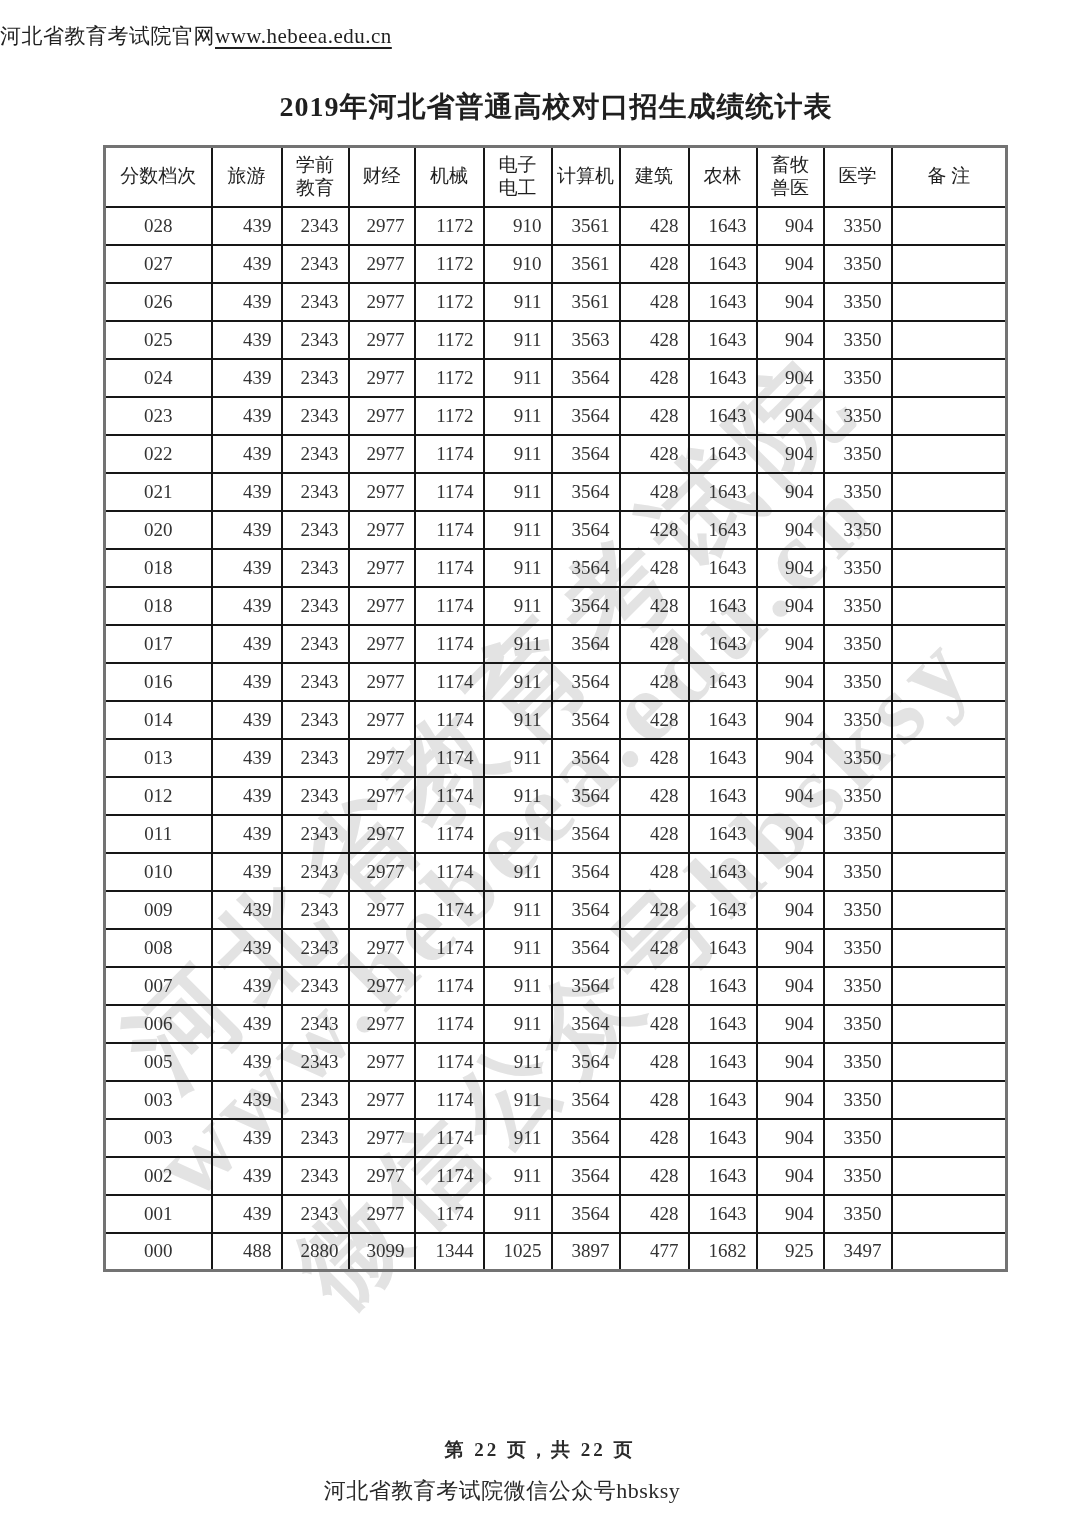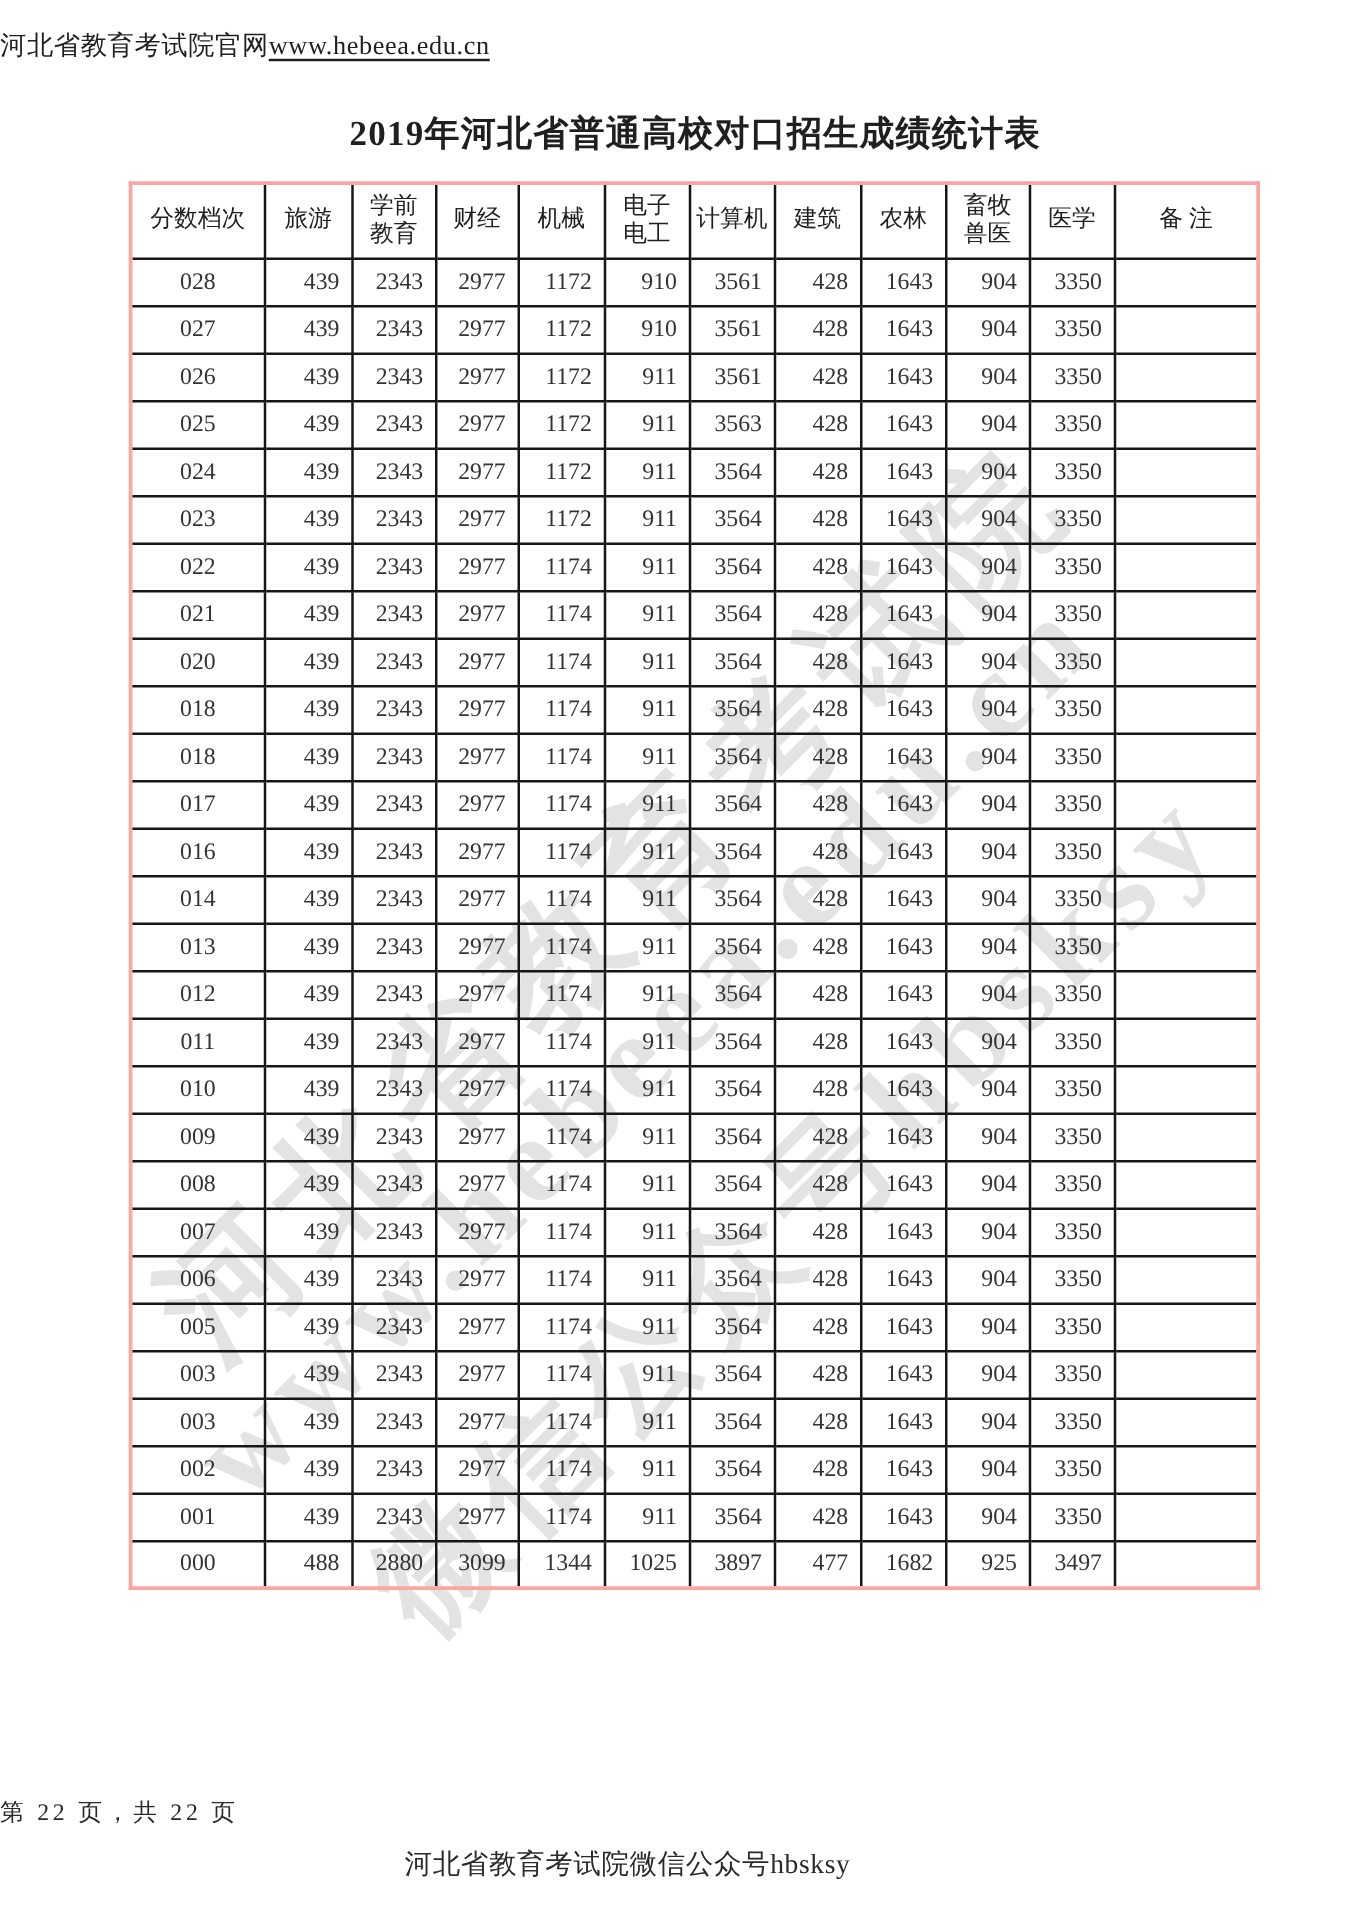--- a/index.html
+++ b/index.html
@@ -42,35 +42,35 @@
     border-collapse:collapse;
     table-layout:fixed;
     background:transparent;
   }
   table.score th, table.score td {
     border:2px solid #161616;
     padding:0;
     font-size:19px;
     overflow:hidden;
   }
-  table.score { border:3px solid #fca5a5; }
+  table.score { border:3px solid #737373; }
   table.score thead tr { height:60px; }
   table.score tbody tr { height:38px; }
   table.score th {
     font-weight:normal;
     text-align:center; vertical-align:middle;
     white-space:pre-line; line-height:1.2;
   }
   table.score td.grade { text-align:center; color:#333; }
   table.score td.num   { text-align:right; padding-right:9px; color:#333; }
   table.score td.note  { background:transparent; }
   
   .footer-page {
     position:absolute; left:0; top:1437px; width:1080px;
-    text-align:left; font-size:19px; letter-spacing:3px; color:#2a2a2a;
+    text-align:center; font-size:19px; letter-spacing:3px; color:#2a2a2a;font-weight:bold;
   }
   .footer-wechat {
     position:absolute; left:0; top:1476px; width:1004px;
     text-align:center; font-size:22px; letter-spacing:0.5px; color:#2a2a2a;
   }
 </style>
 </head>
 <body>
 
 <div class="page">

